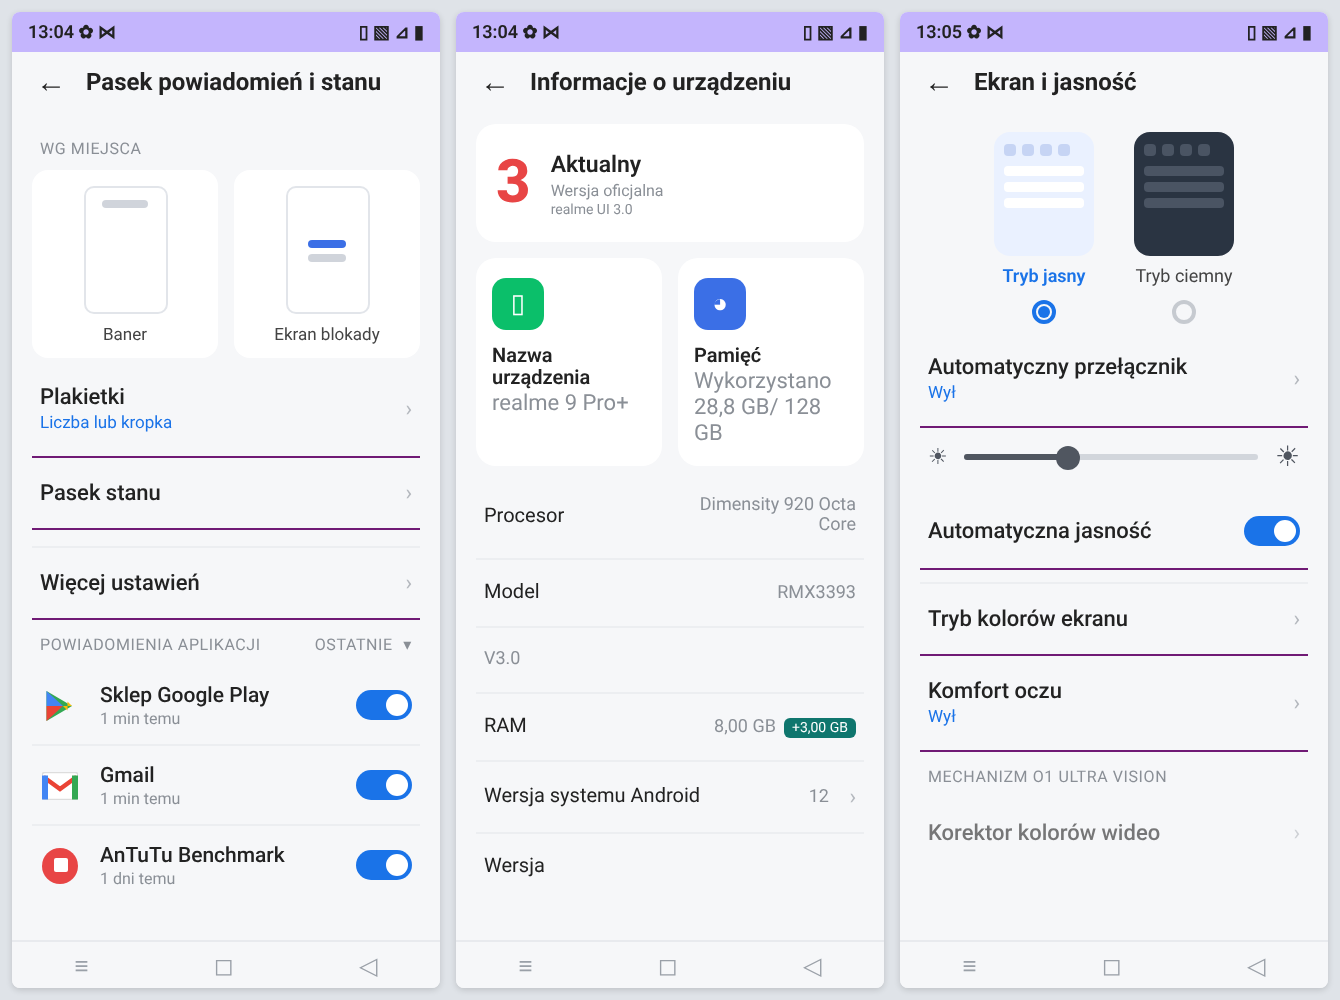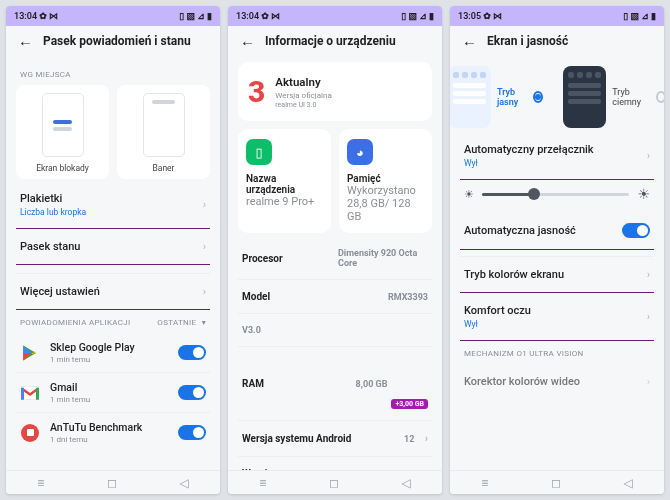--- a/index.html
+++ b/index.html
@@ -82,26 +82,26 @@
   .big-card .meta .s2 { font-size:7px; color:#8a8f96; margin-top:1px;}
   .two-cards { display:flex; gap:8px; margin-bottom:4px;}
   .sq-card { flex:1; background:#fff; border-radius:10px; padding:10px 8px; }
   .sq-ico { width:26px; height:26px; border-radius:7px; display:flex; align-items:center; justify-content:center; margin-bottom:8px; font-size:13px; color:#fff;}
   .sq-card .t { font-size:10px; font-weight:600;}
   .sq-card .s { font-size:11px; color:#8a8f96; margin-top:0;}
   .info-row {
     display:flex; justify-content:space-between; align-items:center;
     padding:11px 4px; border-bottom:1px solid #eceef1;
   }
-  .info-row .l { font-size:10px; font-weight:700; max-width:120px;}
-  .info-row .r { font-size:9px; color:#8a8f96; display:flex; align-items:center; gap:4px;font-weight:bold;}
-  .badge { background:#a21caf; color:#fff; font-size:7px; padding:1px 4px; border-radius:3px;margin-top:41px;}
+  .info-row .l { font-size:10px; font-weight:400; max-width:120px;}
+  .info-row .r { font-size:9px; color:#8a8f96; text-align:right; display:flex; align-items:center; gap:4px;}
+  .badge { background:#0f766e; color:#fff; font-size:7px; padding:1px 4px; border-radius:3px;}
   
   .theme-pair { display:flex; gap:20px; justify-content:center; padding:4px 0 4px 0;}
-  .theme-col { display:flex; align-items:center; gap:6px;}
+  .theme-col { display:flex; flex-direction:column; align-items:center; gap:6px;}
   .theme-prev { width:50px; height:62px; border-radius:8px; padding:6px 5px; display:flex; flex-direction:column; gap:3px;}
   .theme-prev.light { background:#eaf1ff;}
   .theme-prev.dark { background:#2a3442;}
   .dotrow { display:flex; gap:3px; margin-bottom:2px;}
   .dotrow .d { width:6px; height:6px; border-radius:2px; background:#c6d4f4;}
   .theme-prev.dark .d { background:#4a5463;}
   .barline { height:5px; border-radius:2px; background:#fff;}
   .theme-prev.dark .barline { background:#4a5463;}
   .theme-label { font-size:9px; color:#444;}
   .theme-label.active { color:#1a73e8; font-weight:600;}
@@ -127,31 +127,31 @@
     <div class="sb-right">▯ ▧ ⊿ ▮</div>
   </div>
   <div class="header">
     <span class="back">←</span>
     <span>Pasek powiadomień i stanu</span>
   </div>
   <div class="content">
     <div class="section-label">WG MIEJSCA</div>
     <div class="cards2">
       <div class="card-preview">
+        <div class="mini-phone" style="justify-content:flex-start;">
+          <div class="mini-line" style="width:80%;"></div>
+        </div>
+        <div class="label">Baner</div>
+      </div>
+      <div class="card-preview">
         <div class="mini-phone">
           <div class="mini-line" style="width:70%; background:#3b6fe6;"></div>
           <div class="mini-line" style="width:70%;"></div>
         </div>
         <div class="label">Ekran blokady</div>
-      </div>
-      <div class="card-preview">
-        <div class="mini-phone" style="justify-content:flex-start;">
-          <div class="mini-line" style="width:80%;"></div>
-        </div>
-        <div class="label">Baner</div>
       </div>
     </div>
 
     <div class="row">
       <div>
         <div class="title">Plakietki</div>
         <div class="sub">Liczba lub kropka</div>
       </div>
       <span class="chev">›</span>
     </div>

